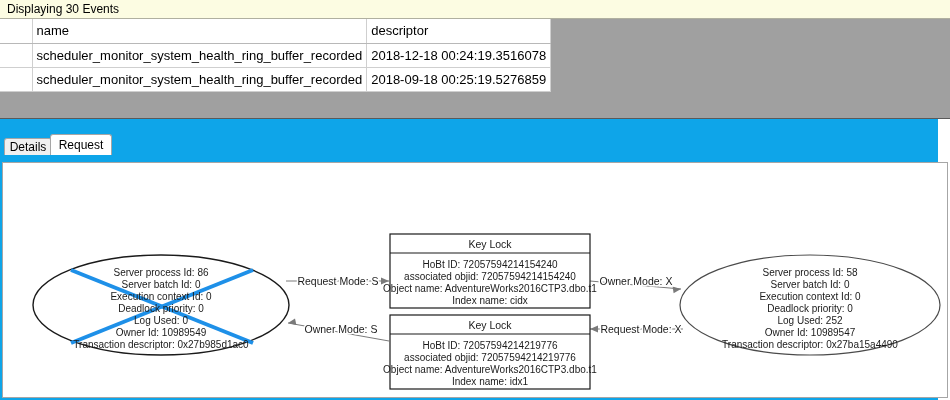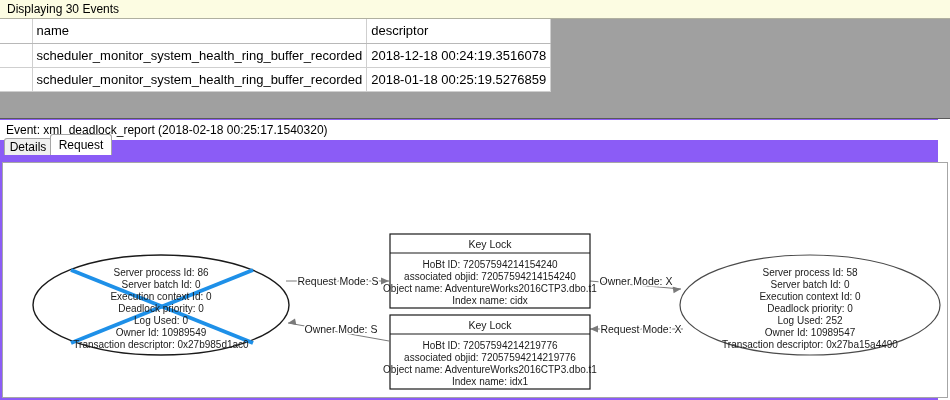--- a/index.html
+++ b/index.html
@@ -12,21 +12,21 @@
     height: 400px;
     overflow: hidden;
     font-family: "Liberation Sans", sans-serif;
     font-size: 12px;
     color: #000000;
   }
   #app {
     position: relative;
     width: 938px;
     height: 400px;
-    background: #8b5cf6;
+    background: #0ea5e9;
     text-decoration: underline;
   }
 
   
   .banner {
     position: absolute;
     left: 0; top: 0;
     width: 950px; height: 19px;
     background: #fcfce2;
     border-bottom: 1px solid #b0b0a0;
@@ -191,29 +191,26 @@
       </thead>
       <tbody>
         <tr>
           <td class="sel-col"></td>
           <td class="name-col">scheduler_monitor_system_health_ring_buffer_recorded</td>
           <td>2018-12-18 00:24:19.3516078</td>
         </tr>
         <tr>
           <td class="sel-col"></td>
           <td class="name-col">scheduler_monitor_system_health_ring_buffer_recorded</td>
-          <td>2018-01-18 00:25:19.5276859</td>
+          <td>2018-09-18 00:25:19.5276859</td>
         </tr>
       </tbody>
     </table>
   </div>
 
-  <div class="event-head">
-    <span>Event: xml_deadlock_report (2018-02-18 00:25:17.1540320)</span>
-  </div>
 
   <div class="tabstrip">
     <div class="tab t-details">
       <span>Details</span>
     </div>
     <div class="tab t-deadlock">
       <span>Request</span>
     </div>
   </div>
 

